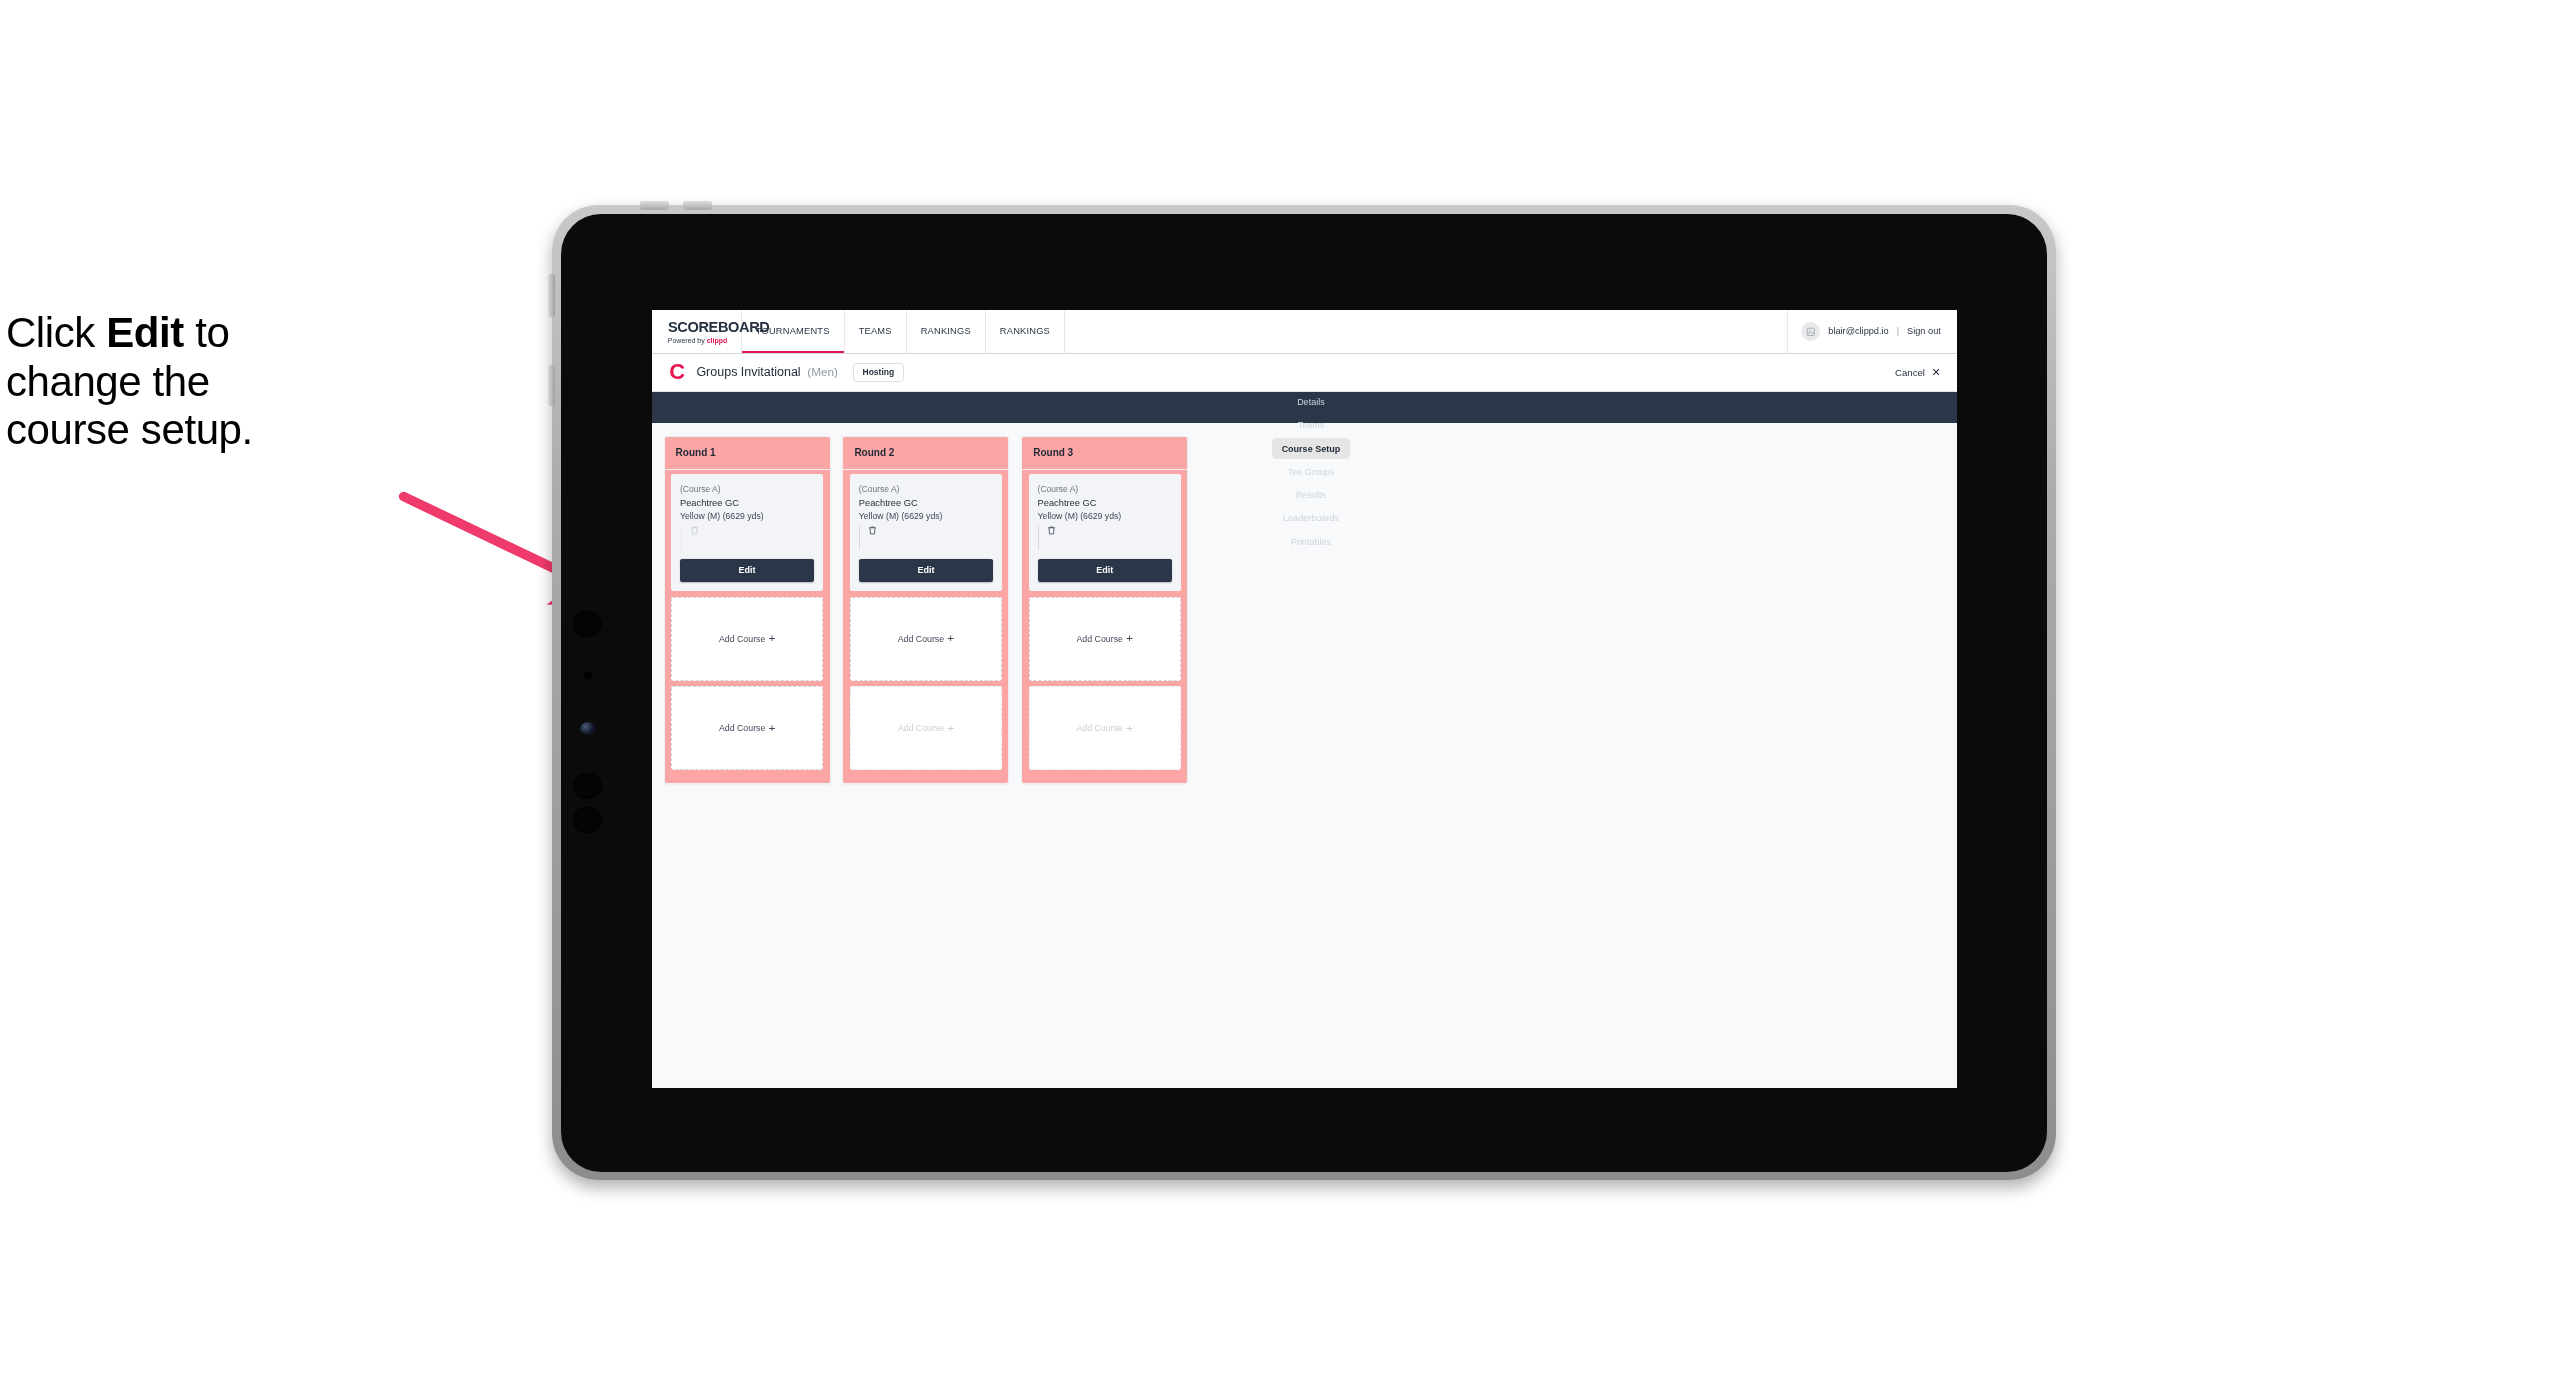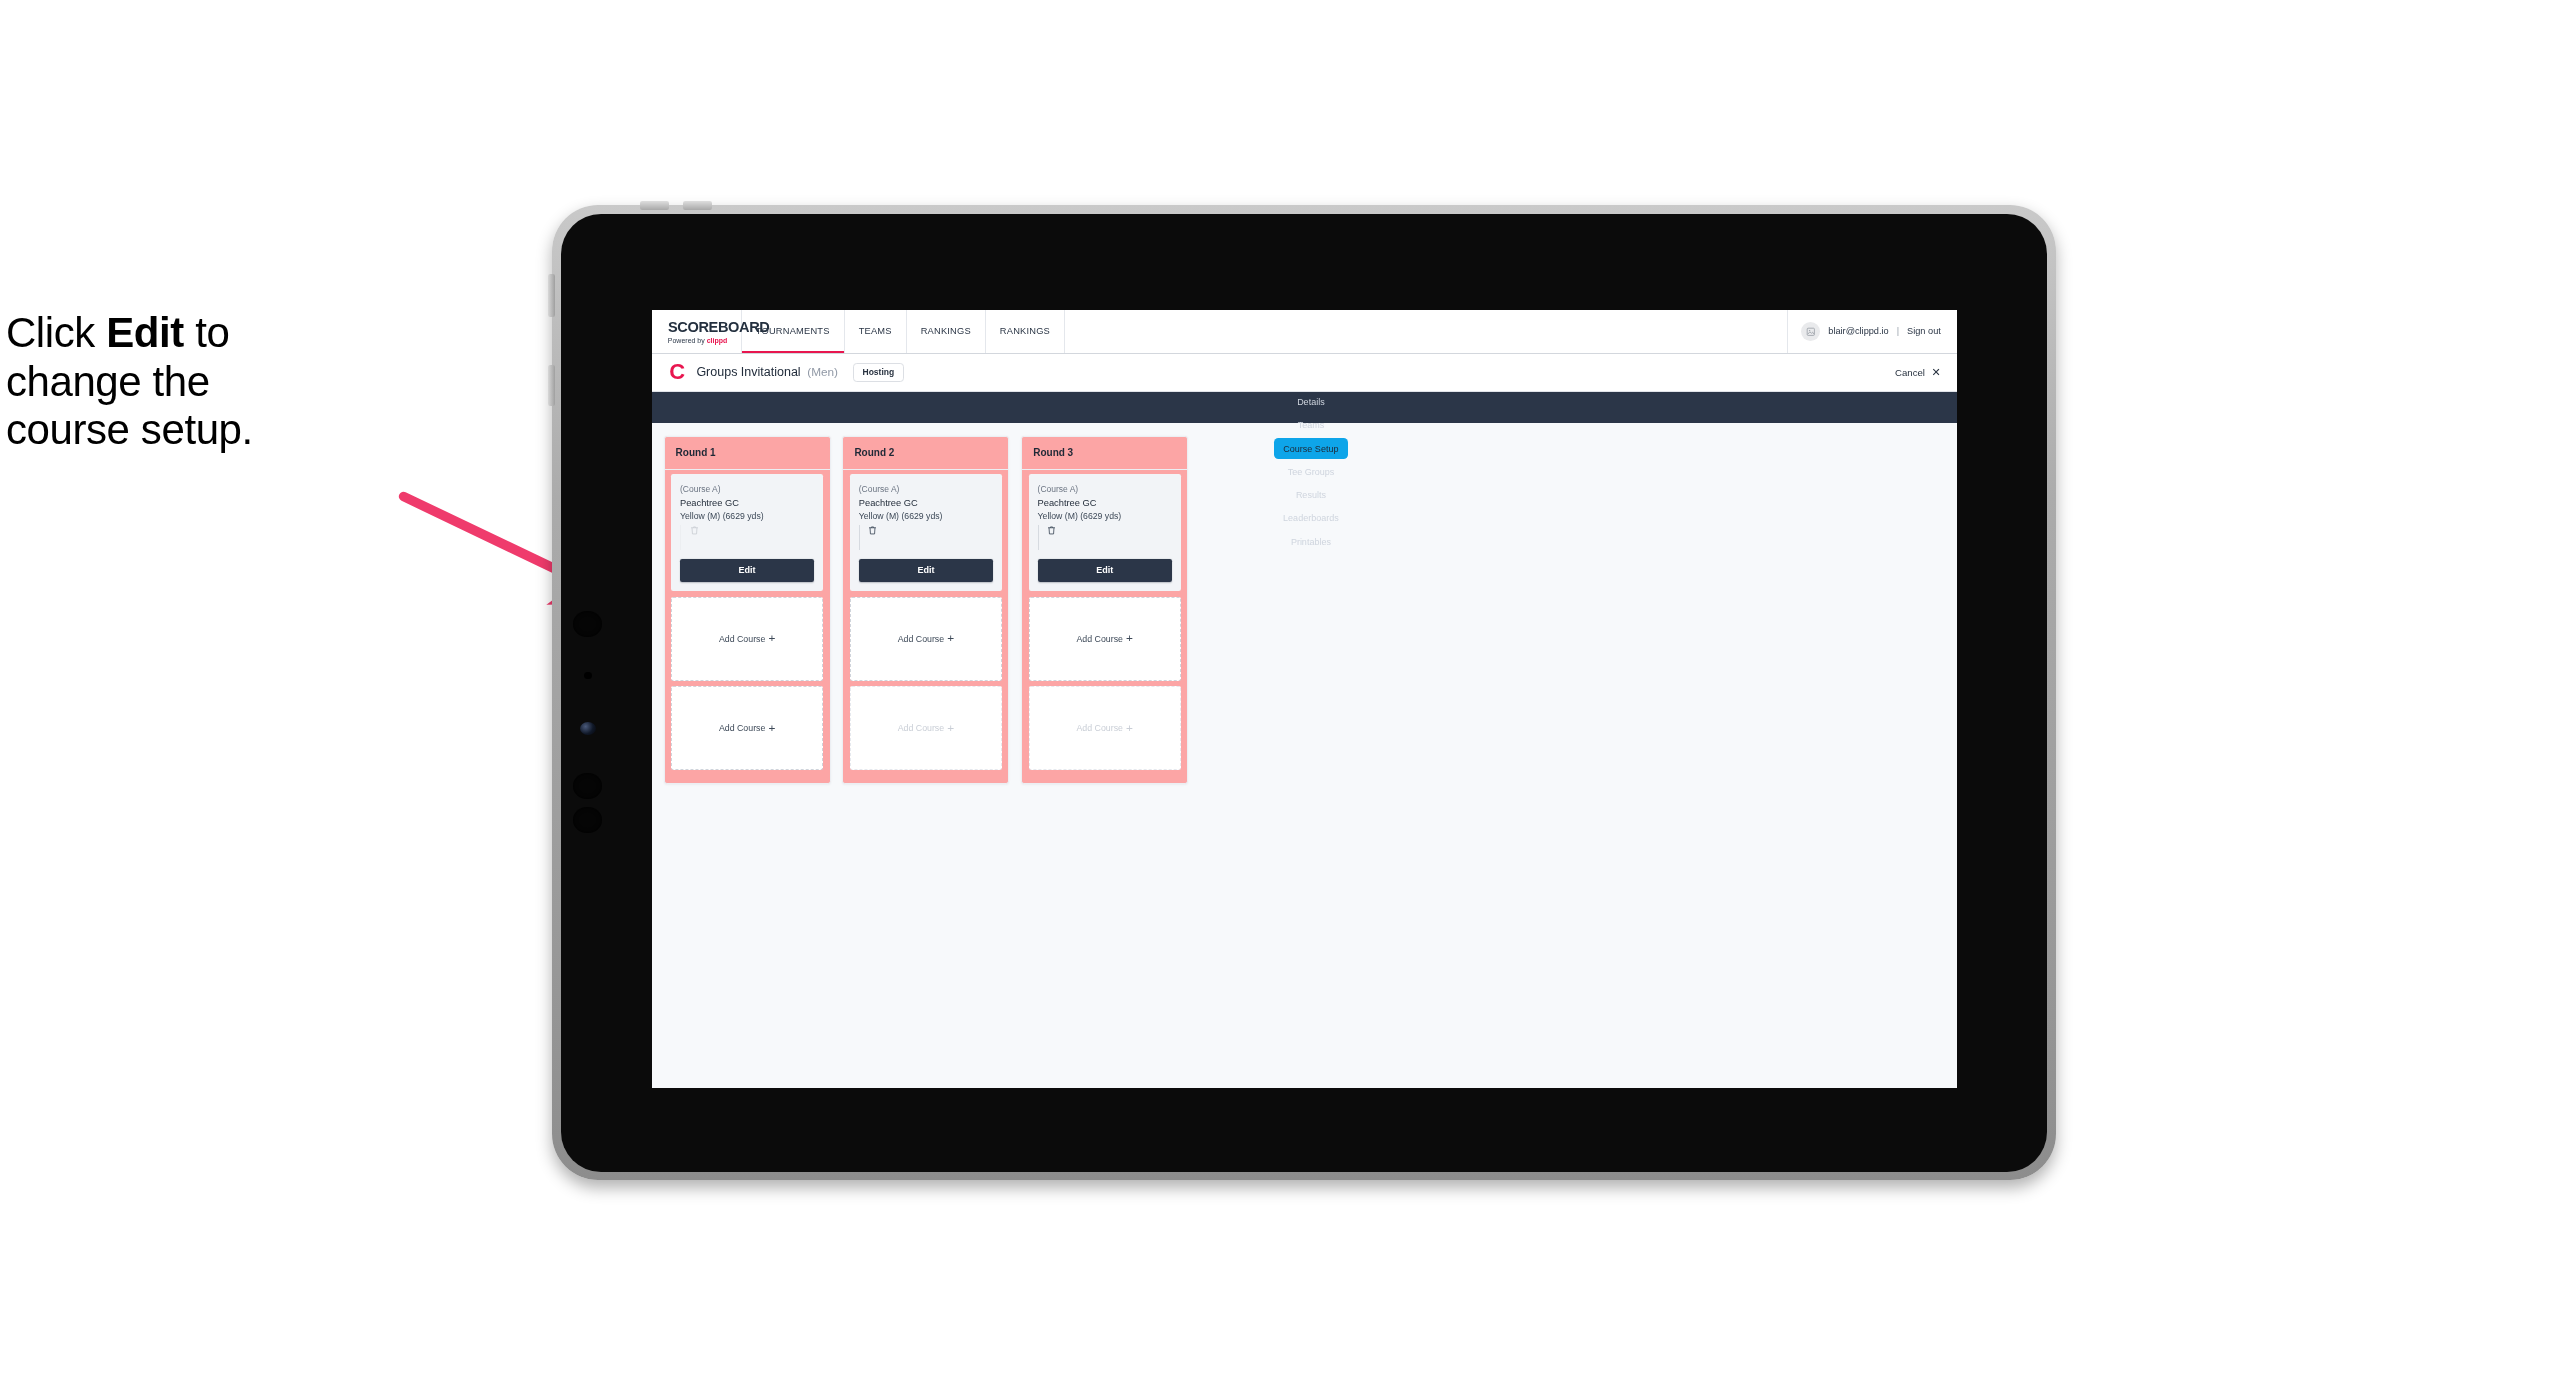--- a/index.html
+++ b/index.html
@@ -142,21 +142,21 @@
 
   
   #tabs {
     height: 31px; background: #2b3648;
     display: flex; align-items: center; padding-left: 13.2px; gap: 2.9px; flex-direction: column;
   }
   .tab {
     font-size: 9px; color: #cfd5de; padding: 5.2px 9.6px;
     border-radius: 4.4px; cursor: pointer; white-space: nowrap;
   }
-  .tab.active { background: #0ea5e9; color: #1e2836; font-weight: 400; }
+  .tab.active { background: #e5e5e5; color: #1e2836; font-weight: 700; }
 
   
   #content {
     padding: 13.2px 11.8px; display: flex; gap: 11.8px; align-items: flex-start;
     background: #f7f9fb; height: calc(100% - 113px);
   }
   .round-col {
     width: 167px; background: #fca5a5;
     border: 0.7px solid #eceff3; border-radius: 2.9px;
     box-shadow: 0 0.7px 2.2px rgba(16,24,40,0.05);

